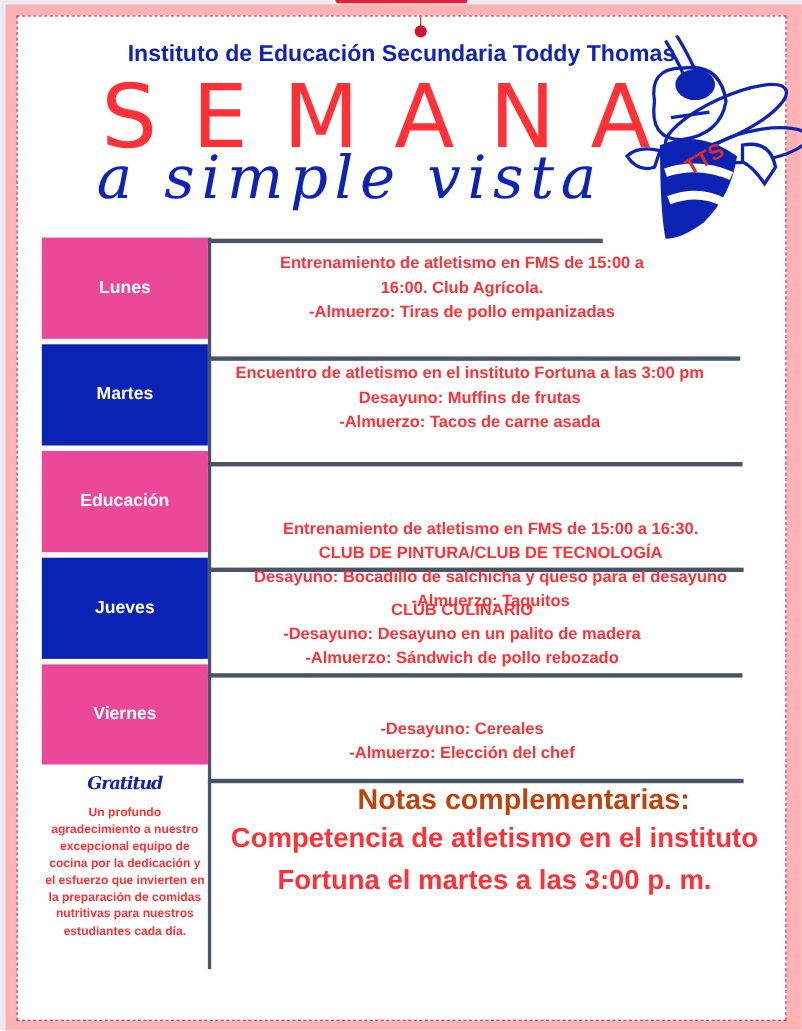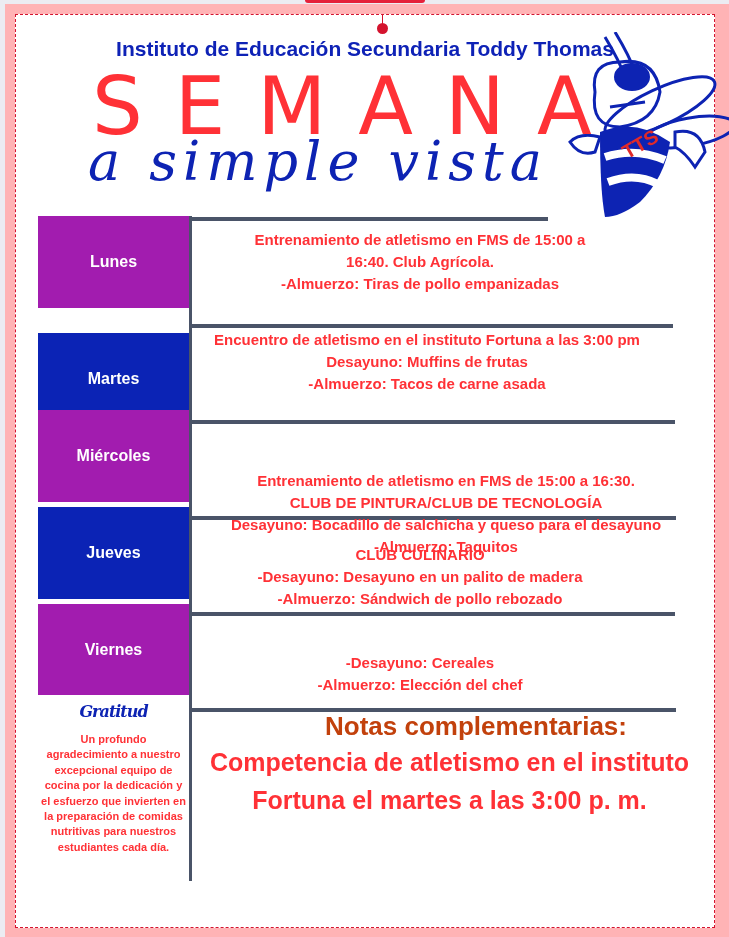--- a/index.html
+++ b/index.html
@@ -46,21 +46,21 @@
       z-index: 2;
     }
     .mascot {
       position: absolute; left: 560px; top: 32px; width: 170px; height: 190px; z-index: 1;
     }
     .day-block {
       position: absolute; left: 38px; width: 151px;
       color: #ffffff; font-weight: bold; font-size: 16px;
       display: flex; align-items: center; justify-content: center;
     }
-    .day-red { background: #a21caf; }
+    .day-red { background: #ec4899; }
     .day-blue { background: #0b23b5; }
     .vline {
       position: absolute; left: 189px; top: 216px; width: 3px; height: 665px;
       background: #4a5468;
     }
     .hline {
       position: absolute; left: 189px; height: 4px; background: #4a5468;
     }
     .cell {
       position: absolute; left: 192px; width: 480px;
@@ -116,44 +116,44 @@
   <path d="M45 125 Q75 115 105 128" stroke="#fff" stroke-width="8" fill="none"></path>
   <path d="M48 150 Q75 140 98 152" stroke="#fff" stroke-width="8" fill="none"></path>
   <path d="M10 110 Q20 100 40 105 L35 120 Q20 125 10 110 Z" fill="#fff" stroke="#0d23b3" stroke-width="3"></path>
   <path d="M115 100 Q140 95 145 120 L135 135 Q125 120 115 115 Z" fill="#fff" stroke="#0d23b3" stroke-width="3"></path>
   <text x="62" y="122" fill="#e02a2a" font-size="20" font-weight="bold" font-family="Liberation Sans, sans-serif" transform="rotate(-30 75 115)">TTS</text>
 </svg>
 
 <div class="day-block day-red" style="top:216px;height:92px;">
   <span>Lunes</span>
 </div>
-<div class="day-block day-blue" style="top:313px;height:92px;margin-top:20px;">
+<div class="day-block day-blue" style="top:313px;height:92px;">
   <span>Martes</span>
 </div>
 <div class="day-block day-red" style="top:410px;height:92px;">
-  <span>Miércoles</span>
+  <span>Educación</span>
 </div>
 <div class="day-block day-blue" style="top:507px;height:92px;">
   <span>Jueves</span>
 </div>
 <div class="day-block day-red" style="top:604px;height:91px;">
   <span>Viernes</span>
 </div>
 
 <div class="vline"></div>
 <div class="hline" style="top:217px;width:359px;"></div>
 <div class="hline" style="top:324px;width:484px;"></div>
 <div class="hline" style="top:420px;width:486px;"></div>
 <div class="hline" style="top:516px;width:487px;"></div>
 <div class="hline" style="top:612px;width:486px;"></div>
 <div class="hline" style="top:708px;width:487px;"></div>
 
 <div class="cell" style="top:229px;left:180px;width:480px;">
   <p>Entrenamiento de atletismo en FMS de 15:00 a</p>
-  <p>16:40. Club Agrícola.</p>
+  <p>16:00. Club Agrícola.</p>
   <p>-Almuerzo: Tiras de pollo empanizadas</p>
 </div>
 <div class="cell" style="top:329px;left:182px;width:490px;">
   <p>Encuentro de atletismo en el instituto Fortuna a las 3:00 pm</p>
   <p>Desayuno: Muffins de frutas</p>
   <p>-Almuerzo: Tacos de carne asada</p>
 </div>
 <div class="cell" style="top:430px;left:196px;width:500px;margin-top:40px;">
   <p>Entrenamiento de atletismo en FMS de 15:00 a 16:30.</p>
   <p>CLUB DE PINTURA/CLUB DE TECNOLOGÍA</p>

